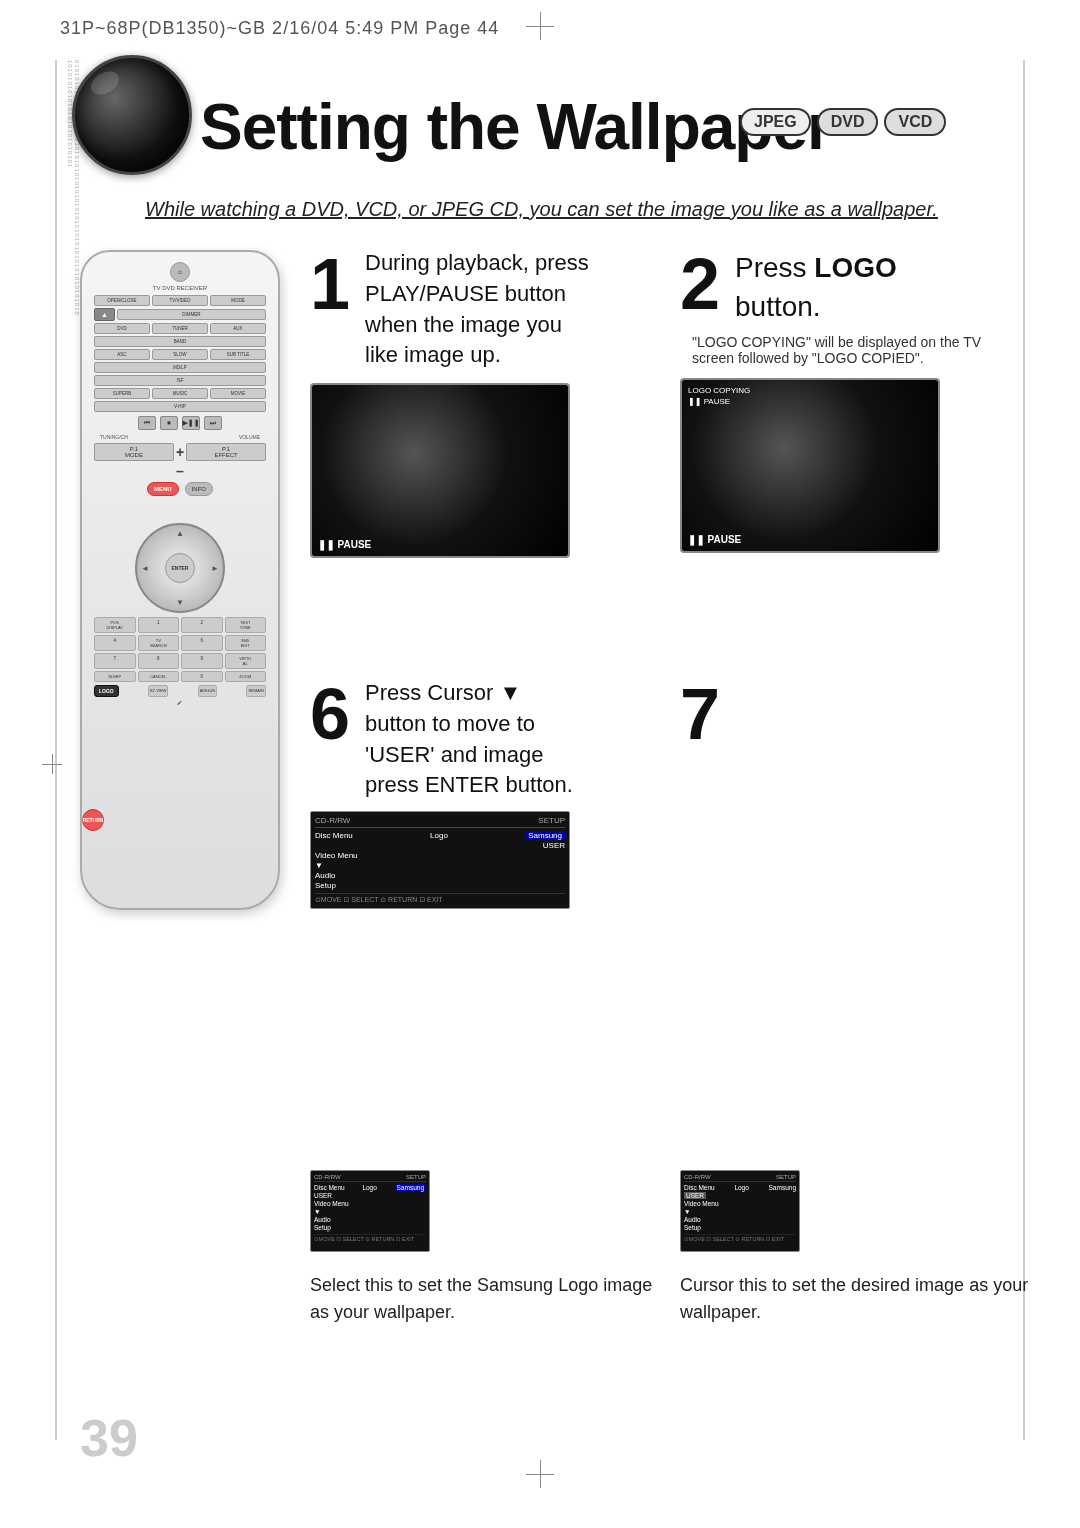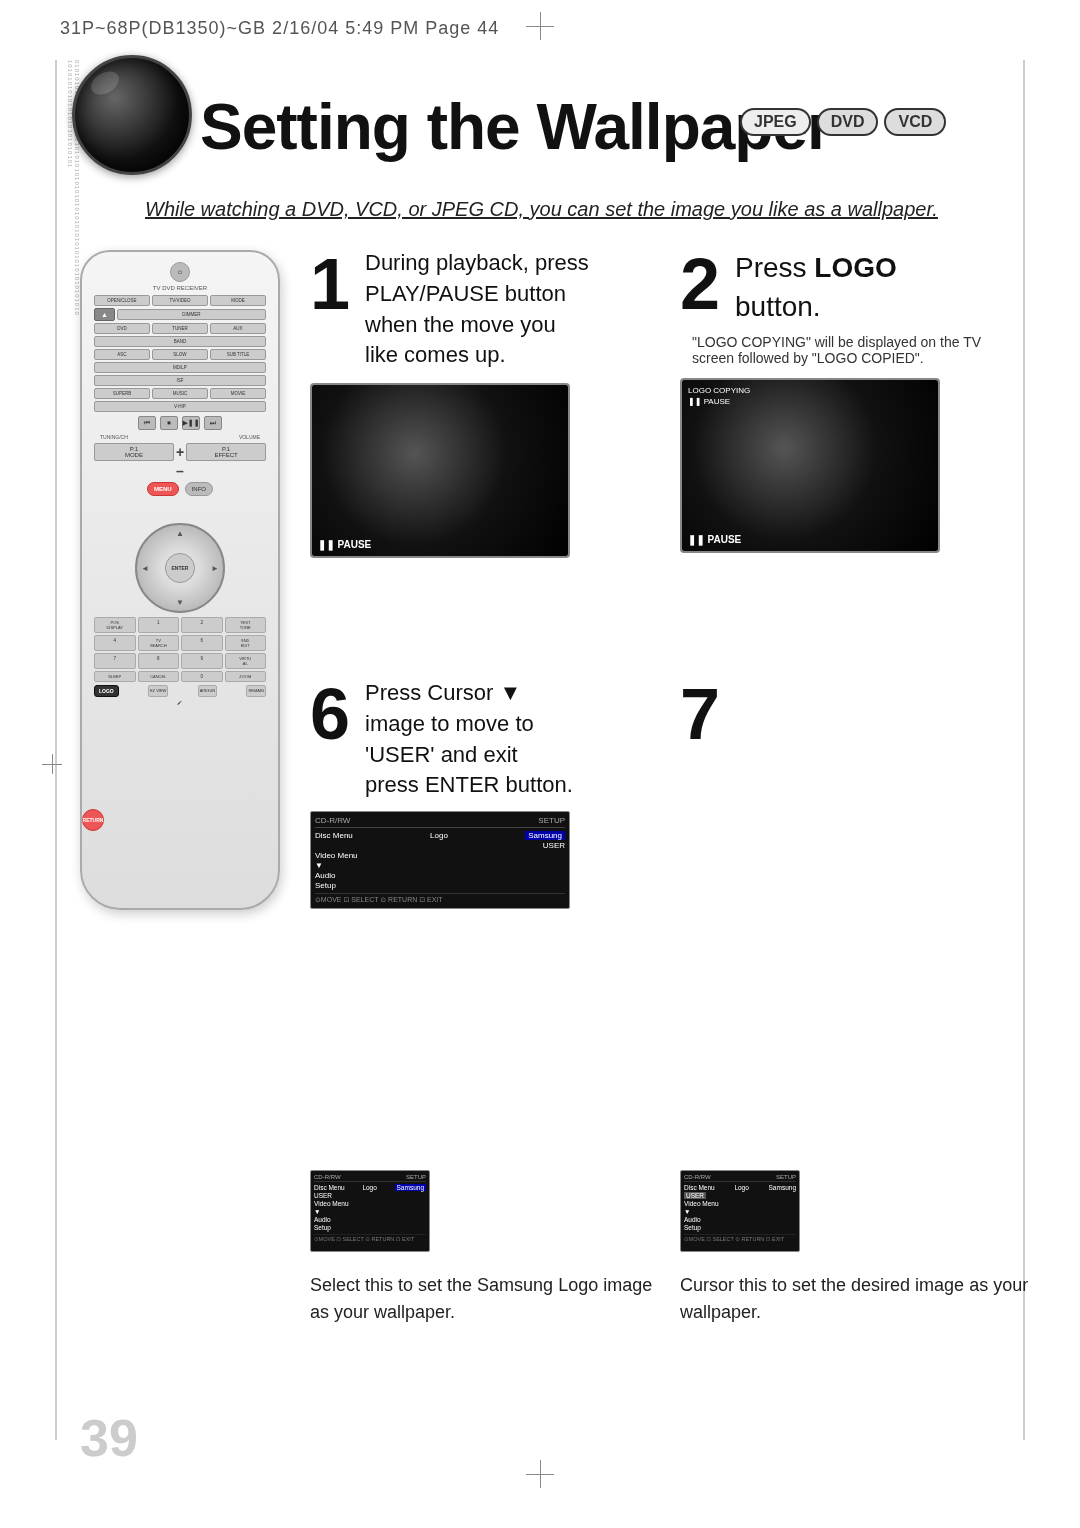--- a/index.html
+++ b/index.html
@@ -723,22 +723,22 @@
   </div>
 </div>
 
 <div class="steps-area">
 
   <div class="step-1">
     <div class="step-num">1</div>
     <div class="step-text">
       <span>During playback, press</span><br>
       <strong>PLAY/PAUSE</strong><span> button</span><br>
-      <span>when the move you</span><br>
-      <span>like comes up.</span>
+      <span>when the image you</span><br>
+      <span>like image up.</span>
     </div>
 
     <div class="step-image" style="width:260px;height:175px;margin-top:12px;">
       <div class="lens-img">
         <span class="pause-label">❚❚ PAUSE</span>
       </div>
     </div>
   </div>
 
   <div class="step-2">
@@ -756,22 +756,22 @@
       <div class="logo-copy-label">LOGO COPYING<br>❚❚ PAUSE</div>
     </div>
   </div>
 
   <div class="steps-row2">
 
     <div class="step-6">
       <div class="step-num">6</div>
       <div class="step-text">
         <span>Press Cursor ▼</span><br>
-        <span>image to move to</span><br>
-        <span>'USER' and exit</span><br>
+        <span>button to move to</span><br>
+        <span>'USER' and image</span><br>
         <span>press </span><strong>ENTER</strong><span> button.</span>
       </div>
 
       <div class="screen-ui" style="width:260px;margin-top:10px;">
         <div class="screen-header">
           <span>CD-R/RW</span>
           <span>SETUP</span>
         </div>
         <div class="screen-row">
           <span>Disc Menu</span>

